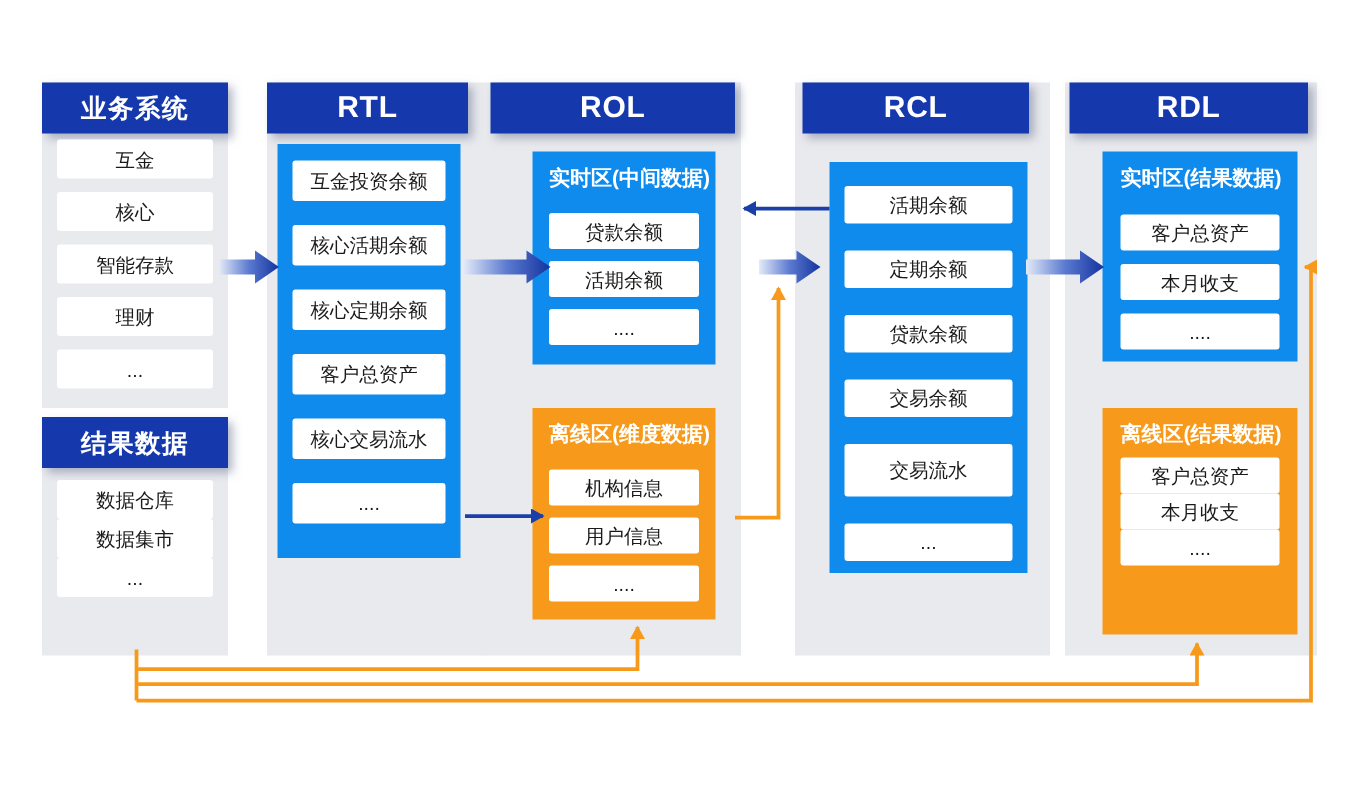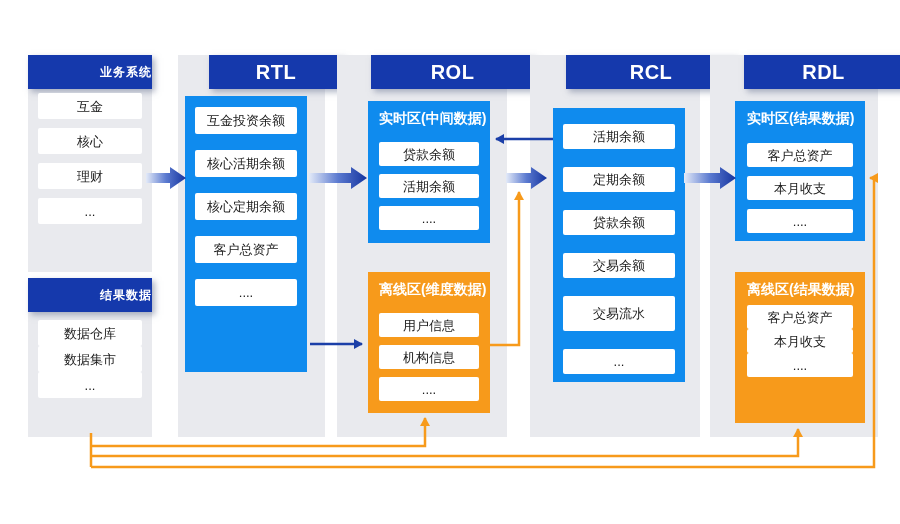--- a/index.html
+++ b/index.html
@@ -7,22 +7,22 @@
     position:relative;width:900px;height:524px;overflow:hidden;background:#fff;
     font-family:"Liberation Sans","DejaVu Sans",sans-serif;
   }
   .panel{position:absolute;background:#e9eaee;}
   .hdr{
     position:absolute;height:34px;background:#1539ac;color:#fff;
     display:flex;align-items:center;justify-content:center;
     font-weight:bold;box-shadow:3px 3px 6px rgba(110,120,150,.55);
     letter-spacing:1px;
   }
-  .hdr.cjk{font-size:12px;justify-content:flex-end;}
-  .hdr.lat{font-size:20px;letter-spacing:.5px;margin-left:31px;}
+  .hdr.cjk{font-size:17px;}
+  .hdr.lat{font-size:20px;letter-spacing:.5px;}
   .vlist{position:absolute;display:flex;flex-direction:column;}
   .itembox{
     background:#fff;border-radius:2px;color:#1a1a1a;
     display:flex;align-items:center;justify-content:center;
     font-size:13px;line-height:1;flex:0 0 auto;
   }
   .zone{position:absolute;display:flex;flex-direction:column;}
   .zone.blue{background:#0f8bee;}
   .zone.orange{background:#f79a1b;}
   .zone .ztitle{
@@ -36,20 +36,21 @@
 
 <div class="stage">
 
   <div class="panel" style="left:28px;top:55px;width:124px;height:217px">
     <div class="hdr cjk" style="left:0;top:0;width:124px">
       <span>业务系统</span>
     </div>
     <div class="vlist" style="left:10px;top:38px;width:104px;gap:9px">
       <div class="itembox" style="height:26px">互金</div>
       <div class="itembox" style="height:26px">核心</div>
+      <div class="itembox" style="height:26px">智能存款</div>
       <div class="itembox" style="height:26px">理财</div>
       <div class="itembox" style="height:26px">...</div>
     </div>
   </div>
 
   <div class="panel" style="left:28px;top:278px;width:124px;height:159px">
     <div class="hdr cjk" style="left:0;top:0;width:124px">
       <span>结果数据</span>
     </div>
     <div class="vlist" style="left:10px;top:42px;width:104px;">
@@ -61,44 +62,45 @@
 
   <div class="panel" style="left:178px;top:55px;width:147px;height:382px">
     <div class="hdr lat" style="left:0;top:0;width:134px">
       <span>RTL</span>
     </div>
     <div class="zone blue" style="left:7px;top:41px;width:122px;height:276px;padding:11px 10px;box-sizing:border-box;gap:16px">
       <div class="itembox" style="height:27px">互金投资余额</div>
       <div class="itembox" style="height:27px">核心活期余额</div>
       <div class="itembox" style="height:27px">核心定期余额</div>
       <div class="itembox" style="height:27px">客户总资产</div>
+      <div class="itembox" style="height:27px">核心交易流水</div>
       <div class="itembox" style="height:27px">....</div>
     </div>
   </div>
 
-  <div class="panel" style="left:337px;top:55px;width:170px;height:382px">
+  <div class="panel" style="left:324px;top:55px;width:170px;height:382px">
     <div class="hdr lat" style="left:3px;top:0;width:163px">
       <span>ROL</span>
     </div>
     <div class="zone blue" style="left:31px;top:46px;width:122px;height:142px;padding:7px 11px;box-sizing:border-box;gap:8px">
       <div class="ztitle">实时区(中间数据)</div>
       <div class="itembox" style="height:24px">贷款余额</div>
       <div class="itembox" style="height:24px">活期余额</div>
       <div class="itembox" style="height:24px">....</div>
     </div>
     <div class="zone orange" style="left:31px;top:217px;width:122px;height:141px;padding:7px 11px;box-sizing:border-box;gap:8px">
       <div class="ztitle">离线区(维度数据)</div>
+      <div class="itembox" style="height:24px">机构信息</div>
       <div class="itembox" style="height:24px">用户信息</div>
-      <div class="itembox" style="height:24px">机构信息</div>
       <div class="itembox" style="height:24px">....</div>
     </div>
   </div>
 
   <div class="panel" style="left:530px;top:55px;width:170px;height:382px">
-    <div class="hdr lat" style="left:5px;top:0;width:170px">
+    <div class="hdr lat" style="left:5px;top:0;width:151px">
       <span>RCL</span>
     </div>
     <div class="zone blue" style="left:23px;top:53px;width:132px;height:274px;padding:16px 10px;box-sizing:border-box;gap:18px">
       <div class="itembox" style="height:25px">活期余额</div>
       <div class="itembox" style="height:25px">定期余额</div>
       <div class="itembox" style="height:25px">贷款余额</div>
       <div class="itembox" style="height:25px">交易余额</div>
       <div class="itembox" style="height:35px">交易流水</div>
       <div class="itembox" style="height:25px">...</div>
     </div>

